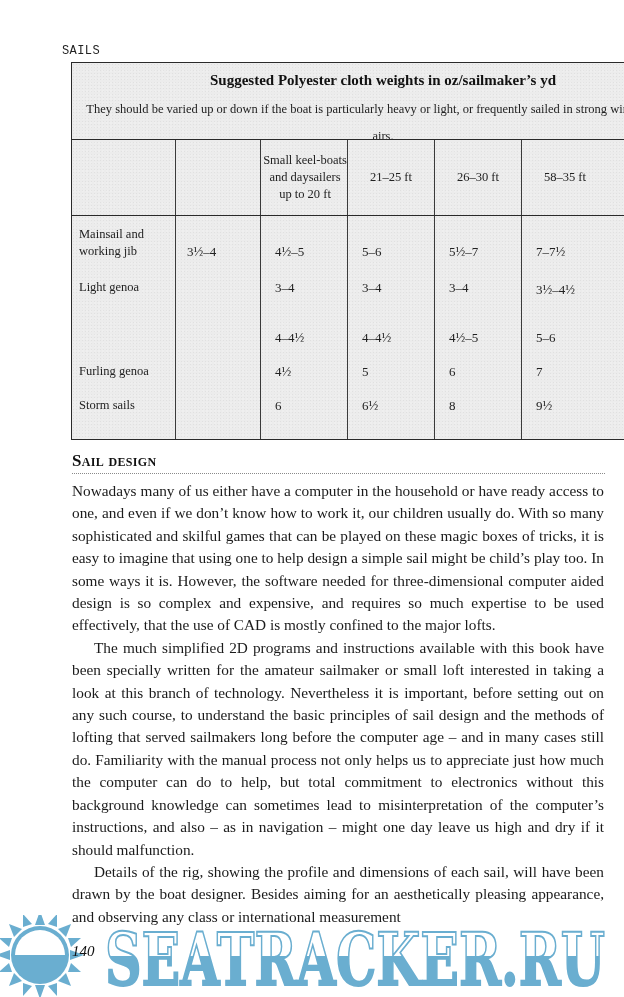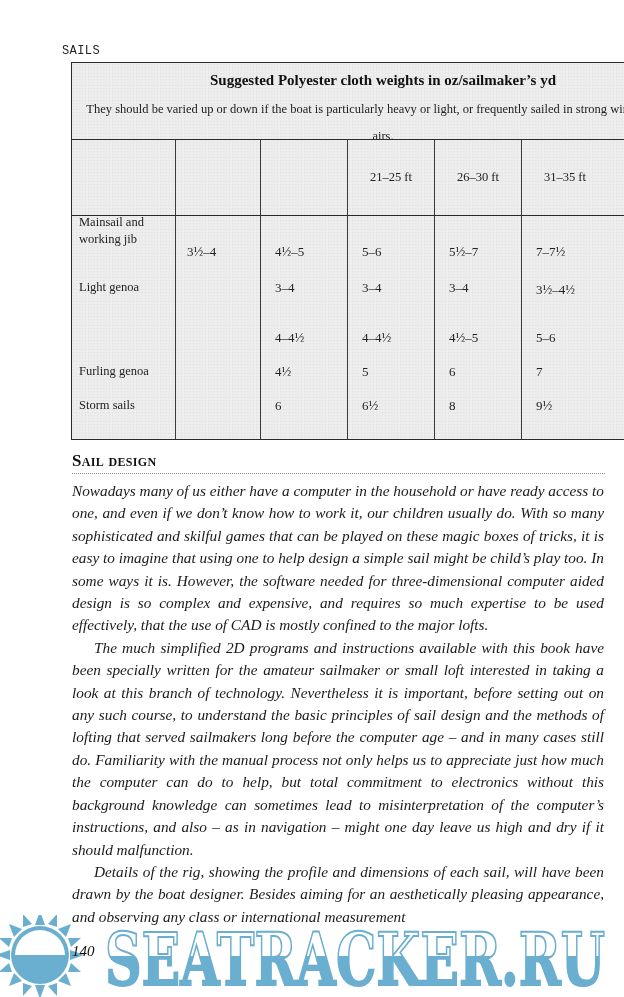--- a/index.html
+++ b/index.html
@@ -50,21 +50,21 @@
       position: absolute; left: 72px; top: 451px;
       font-size: 17px; font-weight: bold; color: #111; letter-spacing: 0.3px;
       font-variant: small-caps;
     }
     .section-rule {
       position: absolute; left: 72px; width: 533px; top: 473px; height: 0;
       border-top: 1.5px dotted #8a8a8a;
     }
     .body-text {
       position: absolute; left: 72px; width: 532px; top: 480px;
-      font-size: 15.3px; line-height: 22.4px; color: #1a1a1a; text-align: justify; font-style: italic;
+      font-size: 15.3px; line-height: 22.4px; color: #1a1a1a; text-align: justify;
     }
     .body-text p { margin: 0; text-indent: 0; }
     .body-text p + p { text-indent: 22px; }
     .page-number {
       position: absolute; left: 72px; top: 943px; font-size: 15px; font-style: italic; color: #111;
     }
     .watermark {
       position: absolute; left: 0; top: 915px; width: 624px; height: 82px; pointer-events: none;
     }
   </style>
@@ -79,25 +79,26 @@
 
   <div class="grid">
     <div class="vline" style="left:103px"></div>
     <div class="vline" style="left:188px"></div>
     <div class="vline" style="left:275px"></div>
     <div class="vline" style="left:362px"></div>
     <div class="vline" style="left:449px"></div>
     <div class="hline"></div>
 
     <div class="col-head" style="left:0;width:103px"></div>
+    <div class="col-head" style="left:190px;width:86px">Small keel-boats and daysailers up to 20 ft</div>
     <div class="col-head" style="left:276px;width:86px">21–25 ft</div>
     <div class="col-head" style="left:363px;width:86px">26–30 ft</div>
-    <div class="col-head" style="left:450px;width:86px">31–35 ft</div>
+    <div class="col-head" style="left:450px;width:86px">58–35 ft</div>
 
-    <div class="row-label" style="top:74px">Mainsail and working jib</div>
+    <div class="row-label" style="top:86px">Mainsail and working jib</div>
     <div class="cell" style="left:115px;top:103px">3½–4</div>
     <div class="cell" style="left:203px;top:103px">4½–5</div>
     <div class="cell" style="left:290px;top:103px">5–6</div>
     <div class="cell" style="left:377px;top:103px">5½–7</div>
     <div class="cell" style="left:464px;top:103px">7–7½</div>
 
     <div class="row-label" style="top:139px">Light genoa</div>
     <div class="cell" style="left:115px;top:139px"></div>
     <div class="cell" style="left:203px;top:139px">3–4</div>
     <div class="cell" style="left:290px;top:139px">3–4</div>

